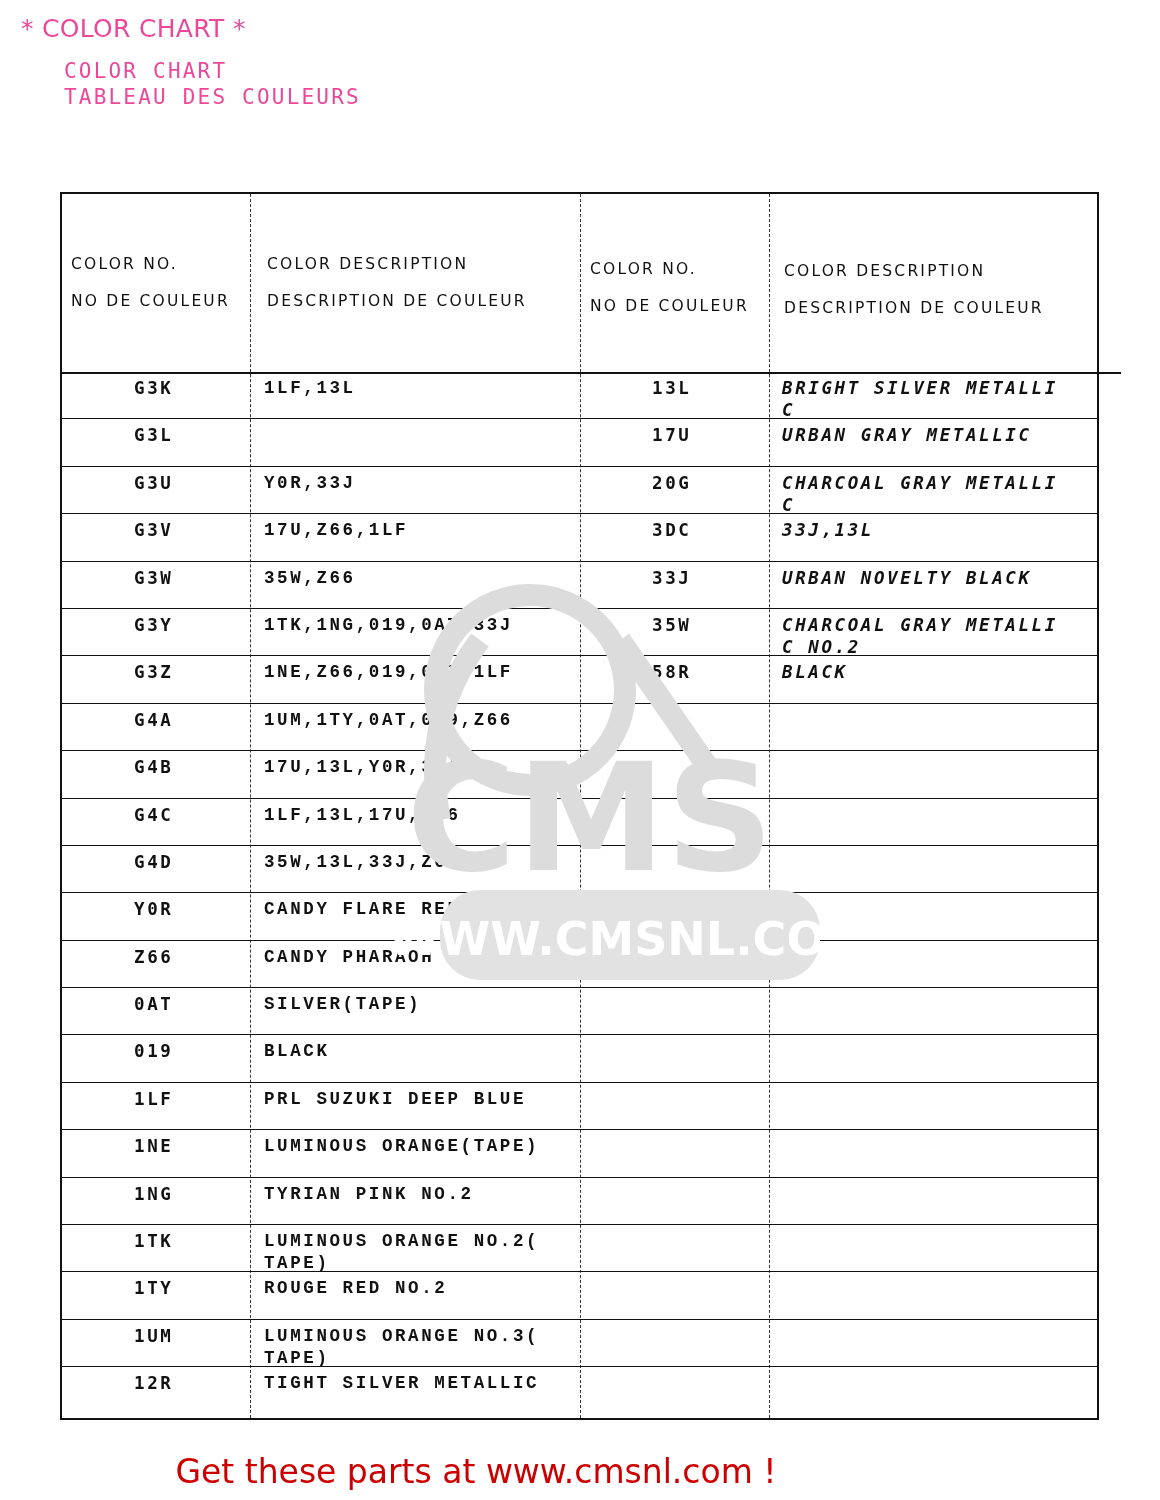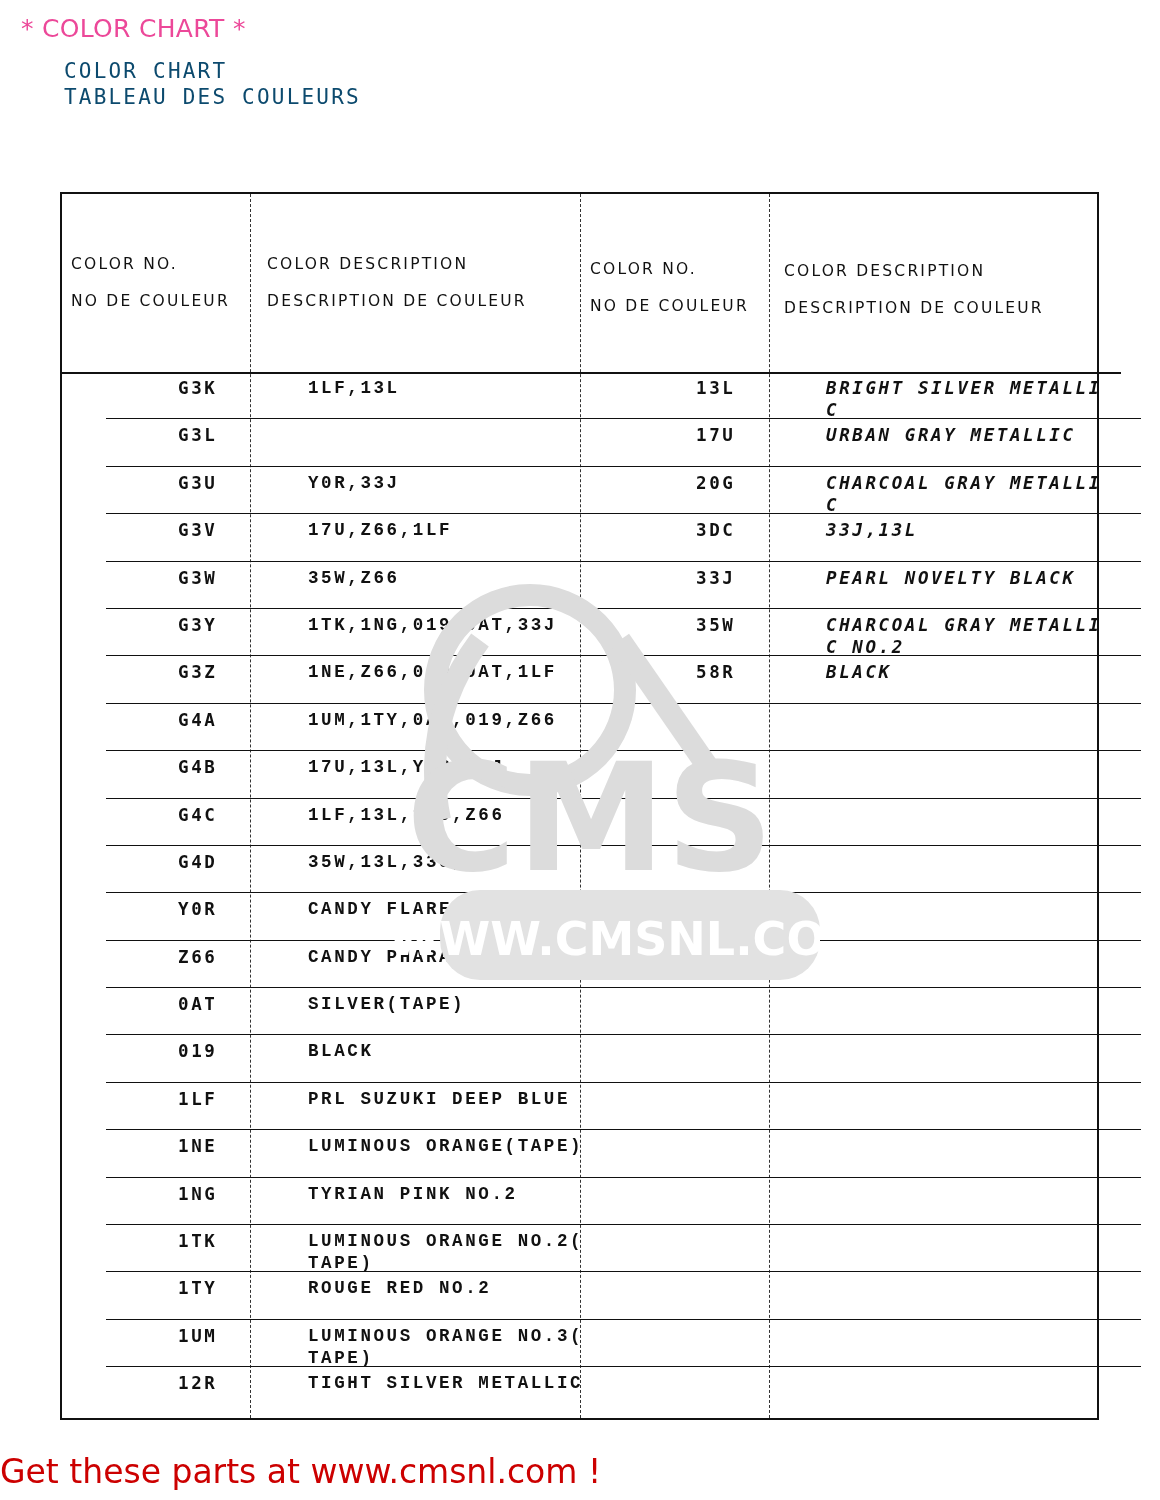--- a/index.html
+++ b/index.html
@@ -1,40 +1,40 @@
 <!DOCTYPE html>
 <html><head>
   <meta charset="utf-8">
   <style>
     html, body { margin: 0; padding: 0; background: #ffffff; }
     body { width: 1160px; height: 1500px; position: relative; overflow: hidden; font-family: "DejaVu Sans", sans-serif; color: #000; }
 
     .page-heading { position: absolute; left: 21px; top: 14px; font-family: "DejaVu Sans", sans-serif; font-size: 25px; color: #ec4899; letter-spacing: 0.3px; }
 
-    .doc-title { position: absolute; left: 64px; top: 58px; font-family: "DejaVu Sans Mono", monospace; font-size: 21px; line-height: 26px; letter-spacing: 2.2px; color: #0c4a6e; }
+    .doc-title { position: absolute; left: 64px; top: 58px; font-family: "DejaVu Sans Mono", monospace; font-size: 21px; line-height: 26px; letter-spacing: 2.2px; color: #ec4899; }
 
     
     .watermark { position: absolute; left: 380px; top: 520px; width: 440px; height: 470px; pointer-events: none; }
 
     .table-wrap { position: absolute; left: 60px; top: 192px; width: 1039px; height: 1228px; border: 2px solid #111; box-sizing: border-box; }
     .col-line { position: absolute; top: 0; bottom: 0; border-left: 1.5px dashed #333; }
 
     .header { position: absolute; left: 0; top: 0; width: 100%; height: 178px; border-bottom: 2px solid #111; padding-left: 24px; }
     .hcell { position: absolute; top: 52px; font-family: "DejaVu Sans", sans-serif; font-size: 15.5px; letter-spacing: 2.2px; line-height: 37px; color: #111; white-space: nowrap; }
 
-    .rows { position: absolute; left: 0; top: 178px; width: 100%; margin-left: 44px; }
+    .rows { position: absolute; left: 0; top: 178px; width: 100%; }
     .row { position: relative; height: 47.4px; border-bottom: 1.6px solid #111; box-sizing: border-box; }
     .row:last-child { border-bottom: none; }
     .cell { position: absolute; top: 5px; font-family: "DejaVu Sans Mono", monospace; font-weight: bold; font-size: 17.5px; line-height: 22px; letter-spacing: 2.6px; color: #111; white-space: pre-wrap; }
     .c1 { left: 72px; }
     .c2 { left: 202px; width: 320px; font-family: Liberation Mono, monospace; }
     .c3 { left: 590px; }
     .c4 { left: 720px; width: 310px; font-style: italic; }
 
-    .footer-ad { position: absolute; left: 0; width: 952px; top: 1452px; font-family: "DejaVu Sans", sans-serif; font-size: 33px; color: #cc0000; }
+    .footer-ad { position: absolute; left: 0; width: 952px; top: 1452px; text-align: center; font-family: "DejaVu Sans", sans-serif; font-size: 33px; color: #cc0000; }
   </style>
 </head>
 <body>
 
 <div class="page-heading">* COLOR CHART *</div>
 
 <div class="doc-title">
   <div>COLOR CHART</div>
   <div>TABLEAU DES COULEURS</div>
 </div>
@@ -86,21 +86,21 @@
       <div class="row">
         <div class="cell c1">G3V</div>
         <div class="cell c2">17U,Z66,1LF</div>
         <div class="cell c3">3DC</div>
         <div class="cell c4">33J,13L</div>
       </div>
       <div class="row">
         <div class="cell c1">G3W</div>
         <div class="cell c2">35W,Z66</div>
         <div class="cell c3">33J</div>
-        <div class="cell c4">PEARL NOVELTY BLACK</div>
+        <div class="cell c4">URBAN NOVELTY BLACK</div>
       </div>
       <div class="row">
         <div class="cell c1">G3Y</div>
         <div class="cell c2">1TK,1NG,019,0AT,33J</div>
         <div class="cell c3">35W</div>
         <div class="cell c4">CHARCOAL GRAY METALLI
 C NO.2</div>
       </div>
       <div class="row">
         <div class="cell c1">G3Z</div>

